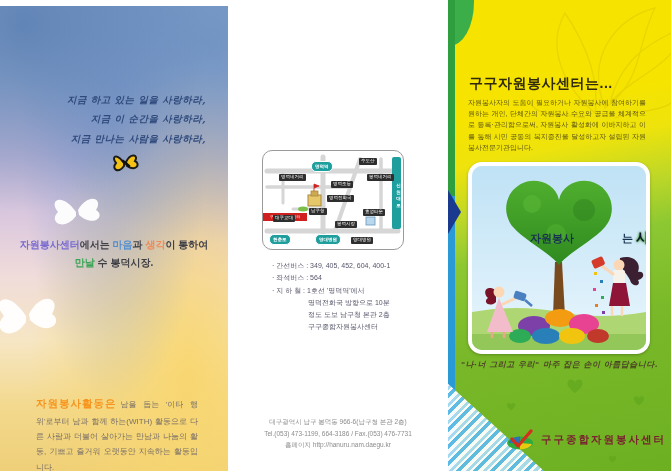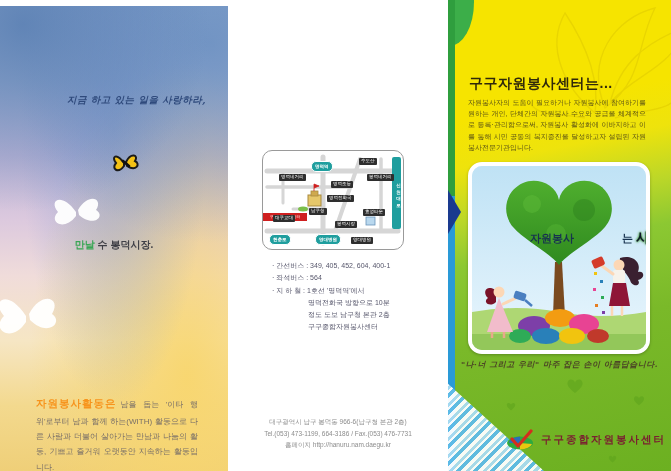--- a/index.html
+++ b/index.html
@@ -80,37 +80,42 @@
   .heart-deco { position:absolute; opacity:.55; }
 </style>
 </head>
 <body>
 
 <div class="canvas">
 
   <div class="panel-left">
     <div class="quote">
       <div>지금 하고 있는 일을 사랑하라,</div>
+      <div>지금 이 순간을 사랑하라,</div>
+      <div>지금 만나는 사람을 사랑하라,</div>
     </div>
 
     <svg class="butterfly" style="left:110px;top:143px;" width="32" height="28" viewBox="0 0 32 28">
       <path d="M14 14 C6 3,1 8,6 14 C1 20,8 25,14 17 Z" fill="#f4c216" stroke="#1b1b1b" stroke-width="2"></path>
       <path d="M16 13 C21 3,29 6,25 12 C31 15,26 23,17 17 Z" fill="#f4c216" stroke="#1b1b1b" stroke-width="2"></path>
       <path d="M13 12 L19 17" stroke="#111" stroke-width="2.6" stroke-linecap="round"></path>
     </svg>
     <svg class="butterfly" style="left:48px;top:182px;" width="58" height="46" viewBox="0 0 58 46">
       <path d="M28 24 C14 4,0 12,10 24 C0 34,16 44,28 28 Z" fill="#ffffff" opacity=".95"></path>
       <path d="M30 22 C40 4,56 10,48 22 C58 28,46 40,31 27 Z" fill="#ffffff" opacity=".95"></path>
     </svg>
     <svg class="butterfly" style="left:-8px;top:278px;" width="72" height="62" viewBox="0 0 72 62">
       <path d="M34 32 C16 4,-2 16,12 32 C-2 46,20 60,34 38 Z" fill="#ffffff" opacity=".95"></path>
       <path d="M37 30 C50 6,70 14,60 30 C72 38,56 54,38 36 Z" fill="#ffffff" opacity=".95"></path>
     </svg>
 
     <div class="intro">
+      <div>
+        <span class="c-purple">자원봉사센터</span><span>에서는 </span><span class="c-blue">마음</span><span>과 </span><span class="c-salmon">생각</span><span>이 통하여</span>
+      </div>
       <div>
         <span class="c-green">만날</span><span> 수 봉덕시장.</span>
       </div>
     </div>
 
     <div class="activity">
       <span class="lead">자원봉사활동은</span><span>남을 돕는 '이타 행위'로부터 남과 함께 하는(WITH) 활동으로 다른 사람과 더불어 살아가는 만남과 나눔의 활동, 기쁘고 즐거워 오랫동안 지속하는 활동입니다.</span>
     </div>
   </div>
 

